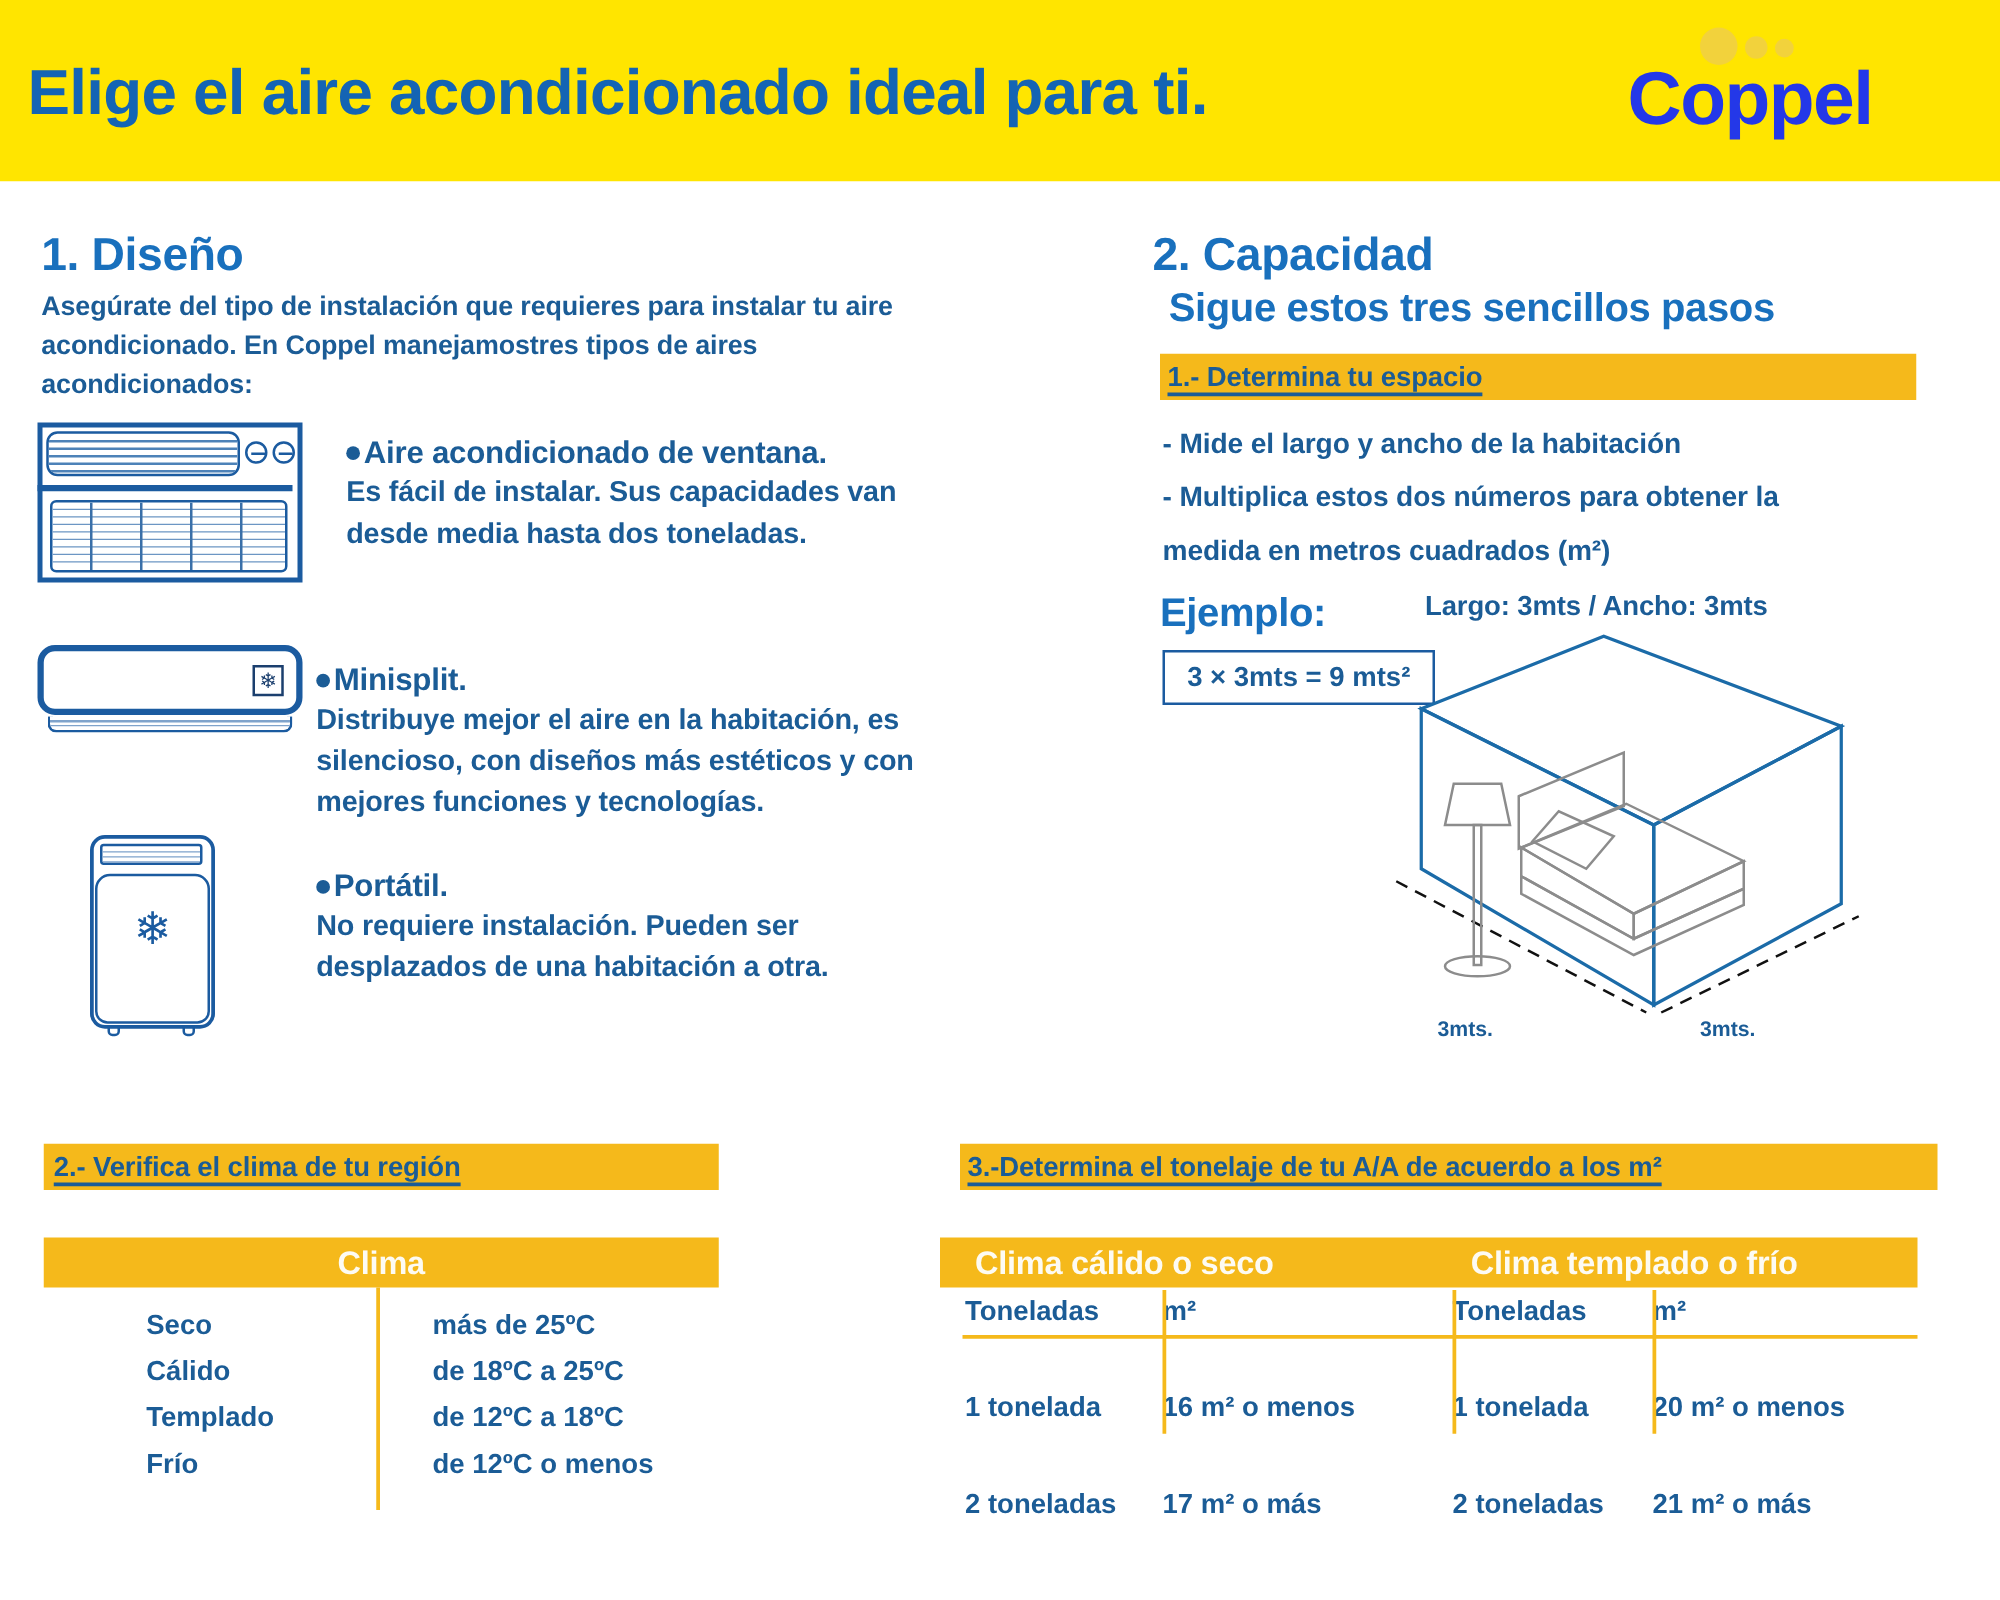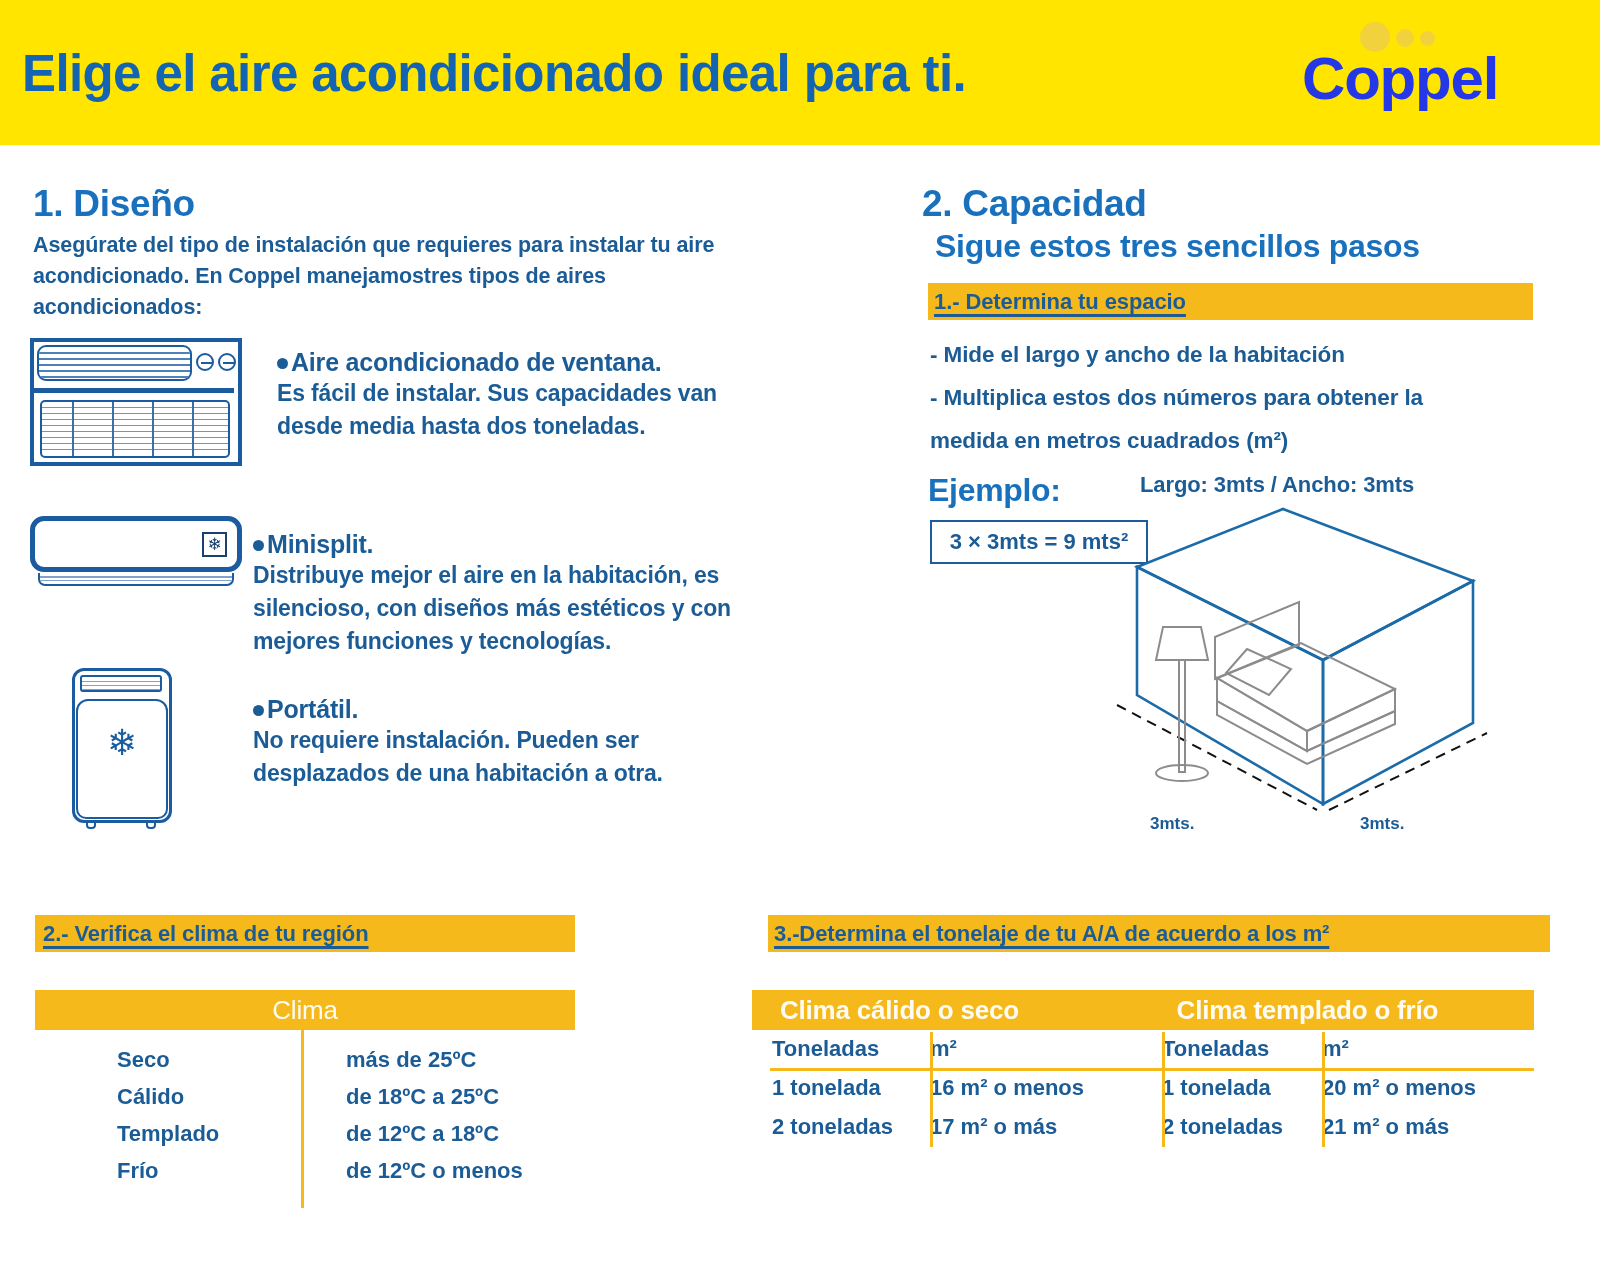--- a/index.html
+++ b/index.html
@@ -188,21 +188,21 @@
   }
   #dim-left  { left: 1150px; top: 814px; }
   #dim-right { left: 1360px; top: 814px; }
 
   
   #step2-bar { left: 35px; top: 915px; width: 540px; height: 37px; padding-left: 8px; }
   #clima-table { position: absolute; left: 35px; top: 990px; width: 540px; }
   #clima-head {
     width: 540px; height: 40px; background: #f5b91b;
     display: flex; align-items: center; justify-content: center;
-    font-size: 26px; font-weight: normal; color: #fdfbf3; letter-spacing: -0.2px;
+    font-size: 26px; font-weight: bold; color: #fdfbf3; letter-spacing: -0.2px;
   }
   #clima-rows { position: relative; padding-top: 11px; }
   #clima-div {
     position: absolute; left: 266px; top: 0; width: 3px; height: 178px; background: #f5b91b;
   }
   .clima-row { display: flex; height: 37px; align-items: center; }
   .clima-c1 {
     width: 266px; padding-left: 82px;
     font-size: 22px; font-weight: bold; color: #1b5c96;
   }
@@ -216,21 +216,21 @@
   #ton-table { position: absolute; left: 752px; top: 990px; width: 782px; }
   #ton-head { display: flex; width: 782px; height: 40px; background: #f5b91b; gap: 21px; }
   .ton-head-cell {
     font-size: 26px; font-weight: bold; color: #fdfbf3; letter-spacing: -0.2px;
     display: flex; align-items: center;
   }
   .ton-head-cell.a { width: 392px; padding-left: 28px; }
   .ton-head-cell.b { width: 390px; padding-left: 22px; }
   #ton-body { position: relative; }
   .ton-sub { display: flex; height: 38px; align-items: center; }
-  .ton-row { display: flex; height: 39px; align-items: center; }
+  .ton-row { display: flex; height: 39px; align-items: center; margin-top: 38px; }
   .tc {
     font-size: 22px; font-weight: bold; color: #1b5c96;
     display: flex; align-items: center; height: 100%;
   }
   .tc1 { width: 160px; padding-left: 20px; }
   .tc2 { width: 232px; padding-left: 18px; }
   .tc3 { width: 160px; padding-left: 18px; }
   .tc4 { width: 230px; padding-left: 18px; }
   #ton-hline {
     position: absolute; left: 18px; top: 38px; width: 764px; height: 3px; background: #f5b91b;

